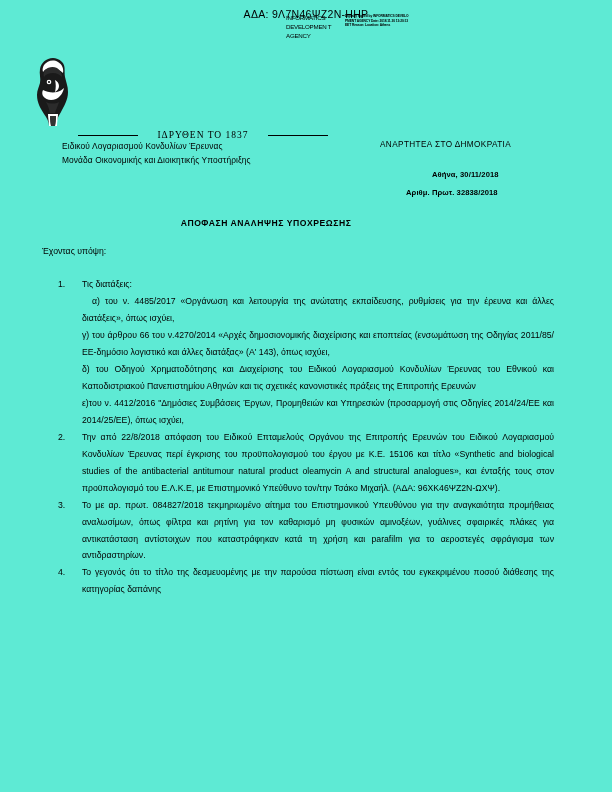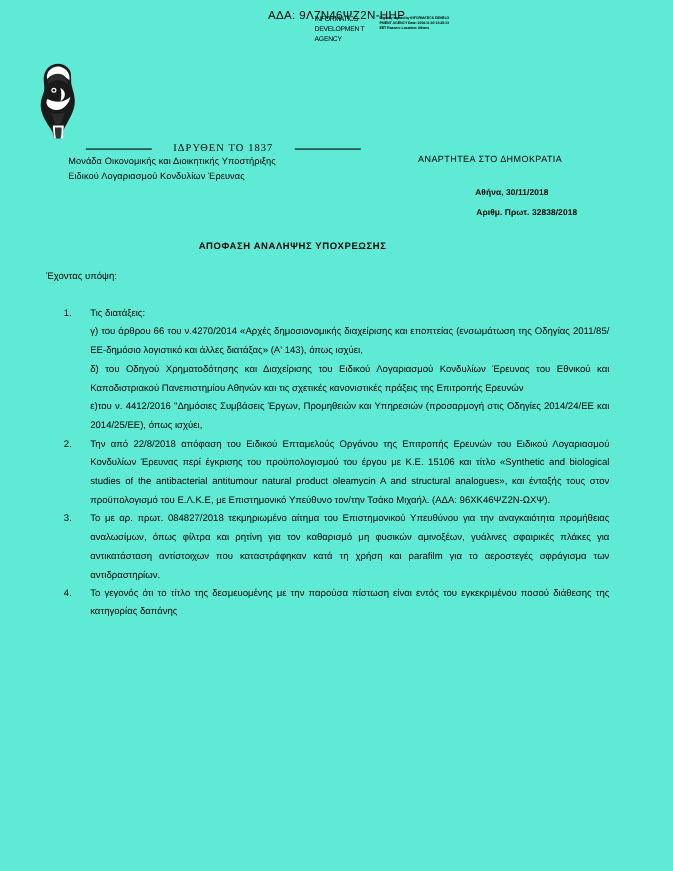--- a/index.html
+++ b/index.html
@@ -127,21 +127,21 @@
     position: absolute;
     top: 170px;
     left: 432px;
     font-size: 7.6px;
     font-weight: bold;
     letter-spacing: 0.1px;
   }
   .meta-protocol {
     position: absolute;
     top: 188px;
-    left: 433px;
+    left: 406px;
     font-size: 7.6px;
     font-weight: bold;
     letter-spacing: 0.1px;
   }
 
   
   .doc-title {
     position: absolute;
     top: 218px;
     left: 0;
@@ -229,37 +229,38 @@
       </div>
     </div>
     <div class="lh-founded">
       <span class="rule"></span>
       <span>ΙΔΡΥΘΕΝ ΤΟ 1837</span>
       <span class="rule"></span>
     </div>
   </div>
 
   <div class="unit">
+    <div>Ειδικού Λογαριασμού Κονδυλίων Έρευνας</div>
     <div>Μονάδα Οικονομικής και Διοικητικής Υποστήριξης</div>
-    <div>Ειδικού Λογαριασμού Κονδυλίων Έρευνας</div>
   </div>
 
   <div class="meta-publish">ΑΝΑΡΤΗΤΕΑ ΣΤΟ ΔΗΜΟΚΡΑΤΙΑ</div>
   <div class="meta-date">Αθήνα, 30/11/2018</div>
   <div class="meta-protocol">Αριθμ. Πρωτ. 32838/2018</div>
 
   <div class="doc-title">ΑΠΟΦΑΣΗ ΑΝΑΛΗΨΗΣ ΥΠΟΧΡΕΩΣΗΣ</div>
 
   <div class="body-wrap">
     <div class="intro">Έχοντας υπόψη:</div>
 
     <ol class="clauses">
       <li>
         <div>Τις διατάξεις:</div>
         <ul class="sub-list">
+          <li class="indented">α) του ν. 4485/2017 «Οργάνωση και λειτουργία της ανώτατης εκπαίδευσης, ρυθμίσεις για την έρευνα και άλλες διατάξεις», όπως ισχύει,</li>
           <li>γ) του άρθρου 66 του ν.4270/2014 «Αρχές δημοσιονομικής διαχείρισης και εποπτείας (ενσωμάτωση της Οδηγίας 2011/85/ΕΕ-δημόσιο λογιστικό και άλλες διατάξας» (Α' 143), όπως ισχύει,</li>
           <li>δ) του Οδηγού Χρηματοδότησης και Διαχείρισης του Ειδικού Λογαριασμού Κονδυλίων Έρευνας του Εθνικού και Καποδιστριακού Πανεπιστημίου Αθηνών και τις σχετικές κανονιστικές πράξεις της Επιτροπής Ερευνών</li>
           <li>ε)του ν. 4412/2016 "Δημόσιες Συμβάσεις Έργων, Προμηθειών και Υπηρεσιών (προσαρμογή στις Οδηγίες 2014/24/ΕΕ και 2014/25/ΕΕ), όπως ισχύει,</li>
         </ul>
       </li>
       <li>
         <div class="clause-body">Την από 22/8/2018 απόφαση του Ειδικού Επταμελούς Οργάνου της Επιτροπής Ερευνών του Ειδικού Λογαριασμού Κονδυλίων Έρευνας περί έγκρισης του προϋπολογισμού του έργου με Κ.Ε. 15106 και τίτλο «Synthetic and biological studies of the antibacterial antitumour natural product oleamycin A and structural analogues», και ένταξής τους στον προϋπολογισμό του Ε.Λ.Κ.Ε, με Επιστημονικό Υπεύθυνο τον/την Τσάκο Μιχαήλ. (ΑΔΑ: 96ΧΚ46ΨΖ2Ν-ΩΧΨ).</div>
       </li>
       <li>
         <div class="clause-body">Το με αρ. πρωτ. 084827/2018 τεκμηριωμένο αίτημα του Επιστημονικού Υπευθύνου για την αναγκαιότητα προμήθειας αναλωσίμων, όπως φίλτρα και ρητίνη για τον καθαρισμό μη φυσικών αμινοξέων, γυάλινες σφαιρικές πλάκες για αντικατάσταση αντίστοιχων που καταστράφηκαν κατά τη χρήση και parafilm για το αεροστεγές σφράγισμα των αντιδραστηρίων.</div>

